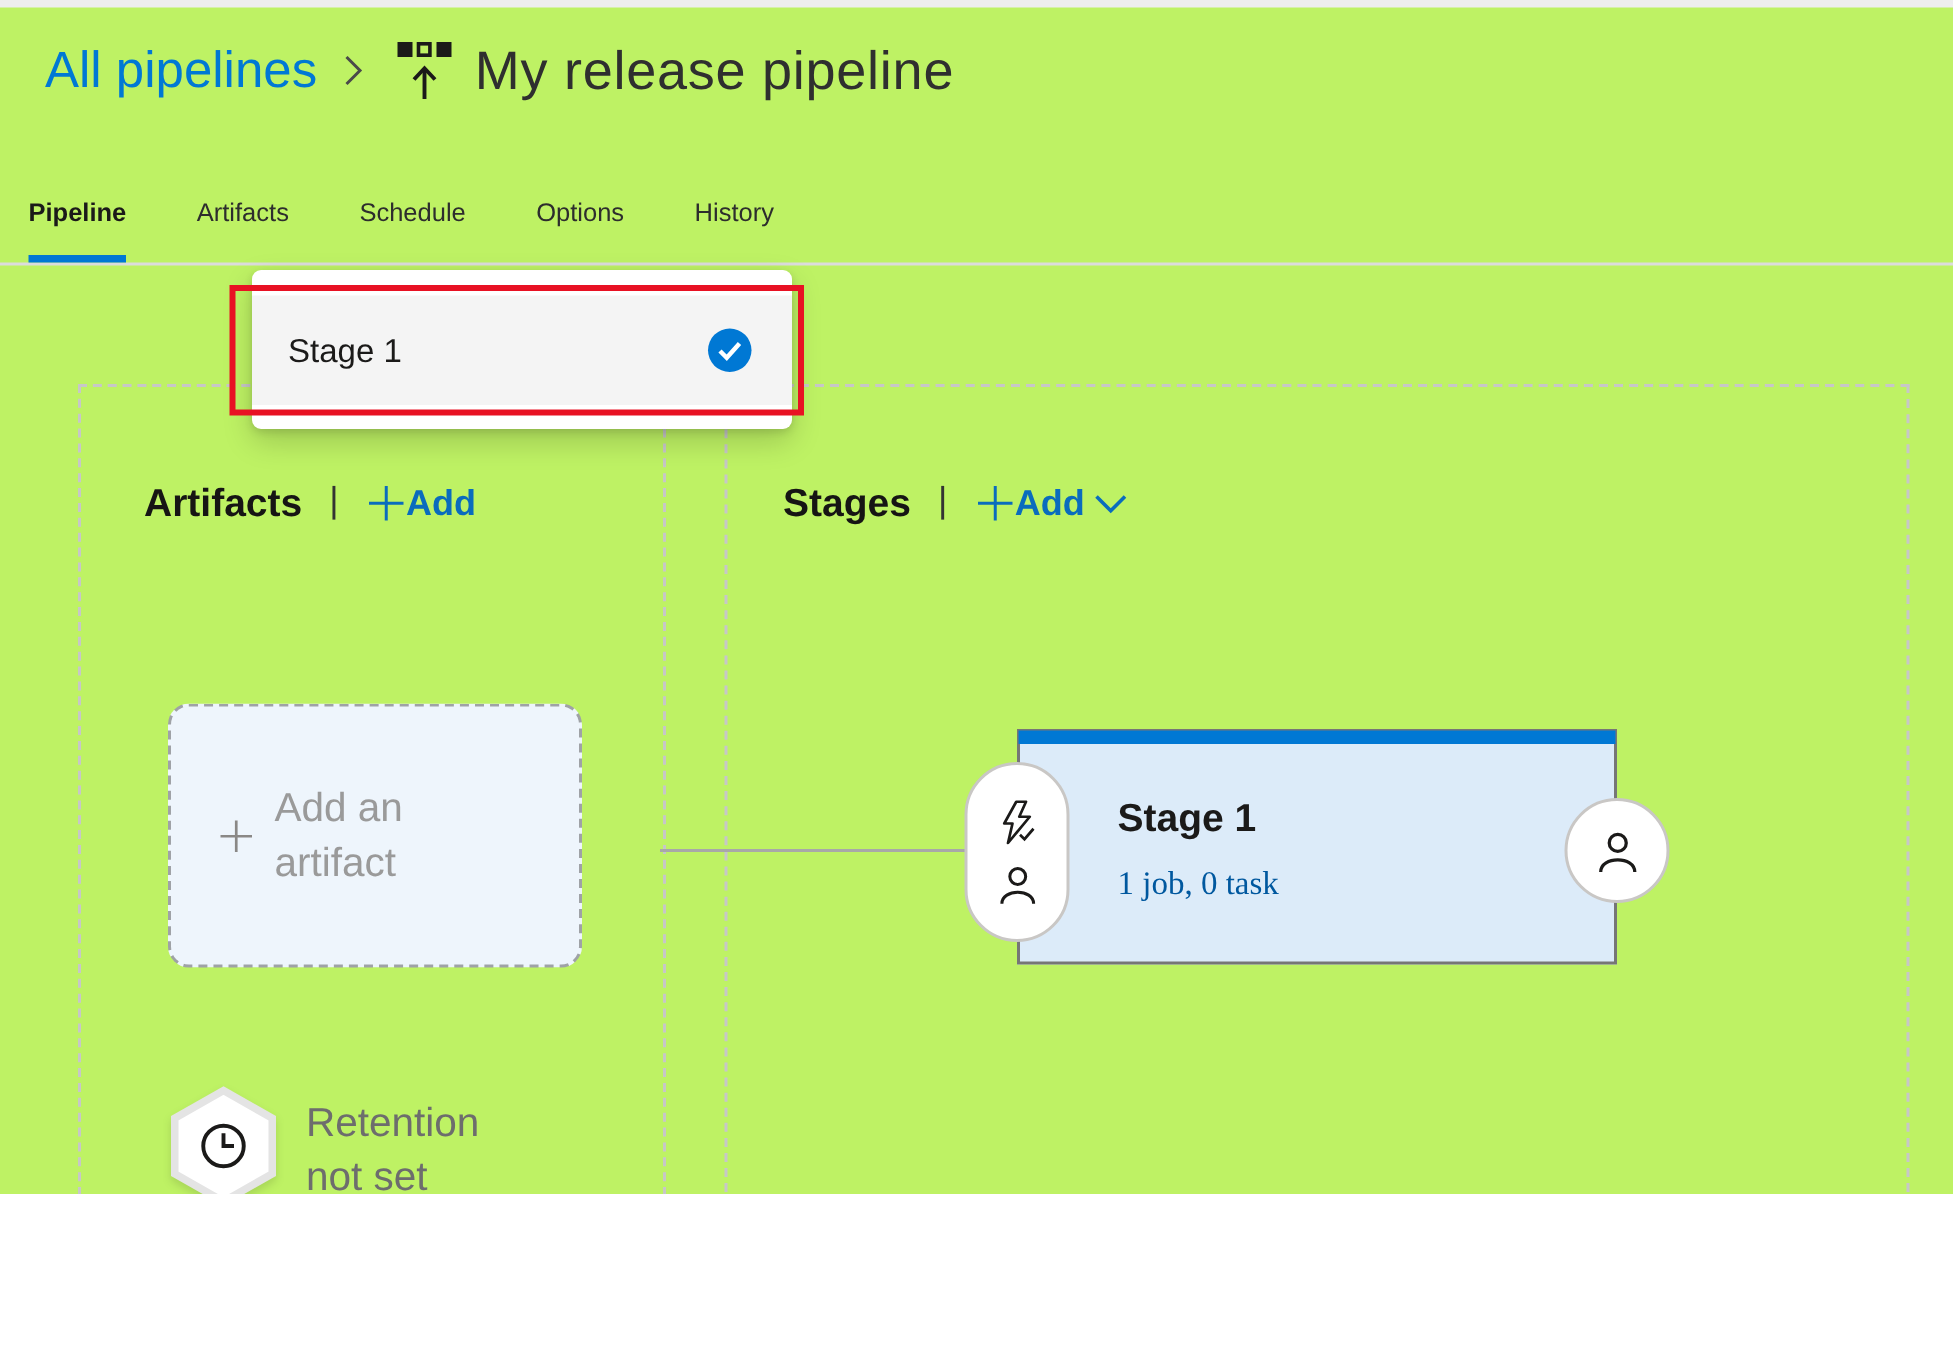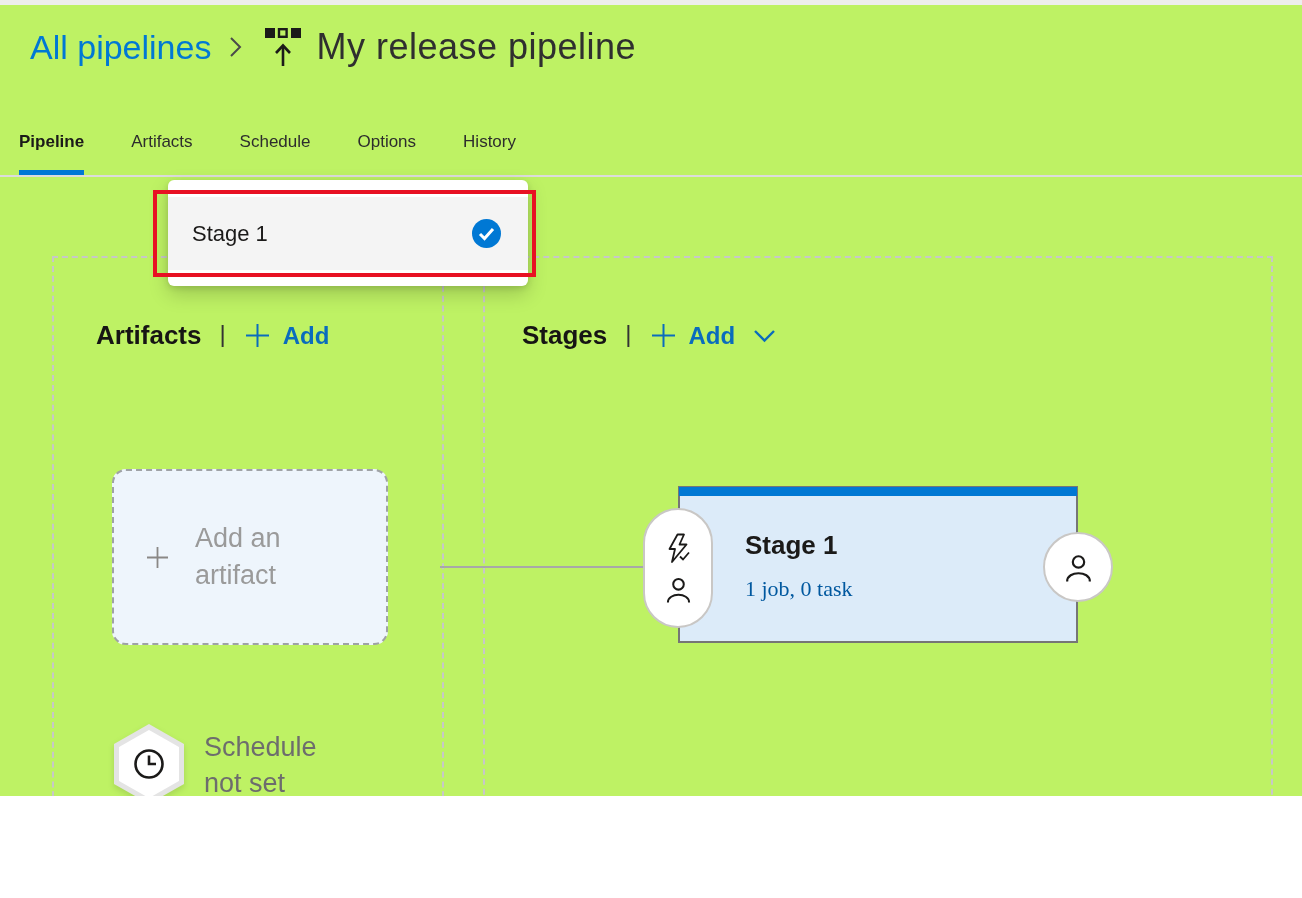--- a/index.html
+++ b/index.html
@@ -38,27 +38,27 @@
 
   
   .panel { position:absolute; border:2px dashed #c7c7c7; background:transparent; }
   .panel-artifacts { left:52px; top:256px; width:392px; height:581px; }
   .panel-stages { left:483px; top:256px; width:790px; height:589px; }
   .panel-header { position:absolute; top:62px; display:flex; gap:18px; }
   .panel-artifacts .panel-header { left:42px; }
   .panel-stages .panel-header { left:37px; }
   .panel-title { font-size:26px; font-weight:700; color:#161514; }
   .panel-sep { font-size:24px; font-weight:300; color:#333; }
-  .add-btn { display:flex; align-items:center; gap:12px; cursor:pointer; }
+  .add-btn { display:flex; align-items:center; gap:0; cursor:pointer; }
   .add-label { font-size:24px; font-weight:700; color:#0a6cbd; }
 
   
   .artifact-box { position:absolute; left:58px; top:211px; width:276px; height:176px;
                   background:#eef5fc; border:2px dashed #9fa2a6; border-radius:14px;
-                  display:flex; align-items:center; padding-left:30px; gap:24px; cursor:pointer; }
+                  display:flex; align-items:center; padding-left:30px; gap:12px; cursor:pointer; }
   .artifact-box-label { width:130px; font-size:27px; line-height:1.38; color:#9a9a9a; }
 
   
   .schedule { position:absolute; left:58px; top:466px; display:flex; align-items:center; gap:18px; cursor:pointer; }
   .hexwrap { filter:drop-shadow(0 3px 3px rgba(0,0,0,0.12)); }
   .schedule-label { width:130px; font-size:27px; line-height:1.33; color:#6d6d6d; }
 
   
   .connector { position:absolute; left:440px; top:566px; width:205px; height:2px; background:#a8a8a8; z-index:1; }
 
@@ -154,21 +154,21 @@
     </div>
 
     <div class="schedule">
       <span class="hexwrap">
         <svg width="74" height="80" viewBox="0 0 74 80">
           <polygon points="37,3 69.5,21.5 69.5,58.5 37,77 4.5,58.5 4.5,21.5" fill="#ffffff" stroke="#e4e4e4" stroke-width="5"></polygon>
           <circle cx="37" cy="40" r="13.5" fill="none" stroke="#1b1a19" stroke-width="2.6"></circle>
           <path d="M37 31.5 V40 H44" fill="none" stroke="#1b1a19" stroke-width="2.6"></path>
         </svg>
       </span>
-      <span class="schedule-label">Schedule not set</span>
+      <span class="schedule-label">Retention not set</span>
     </div>
   </div>
 
   <div class="panel panel-stages">
     <div class="panel-header">
       <span class="panel-title">Stages</span>
       <span class="panel-sep">|</span>
       <span class="add-btn">
         <svg width="27" height="27" viewBox="0 0 27 27">
             <path d="M13.5 2 V25 M2 13.5 H25" stroke="#0a6cbd" stroke-width="2" fill="none"></path>

